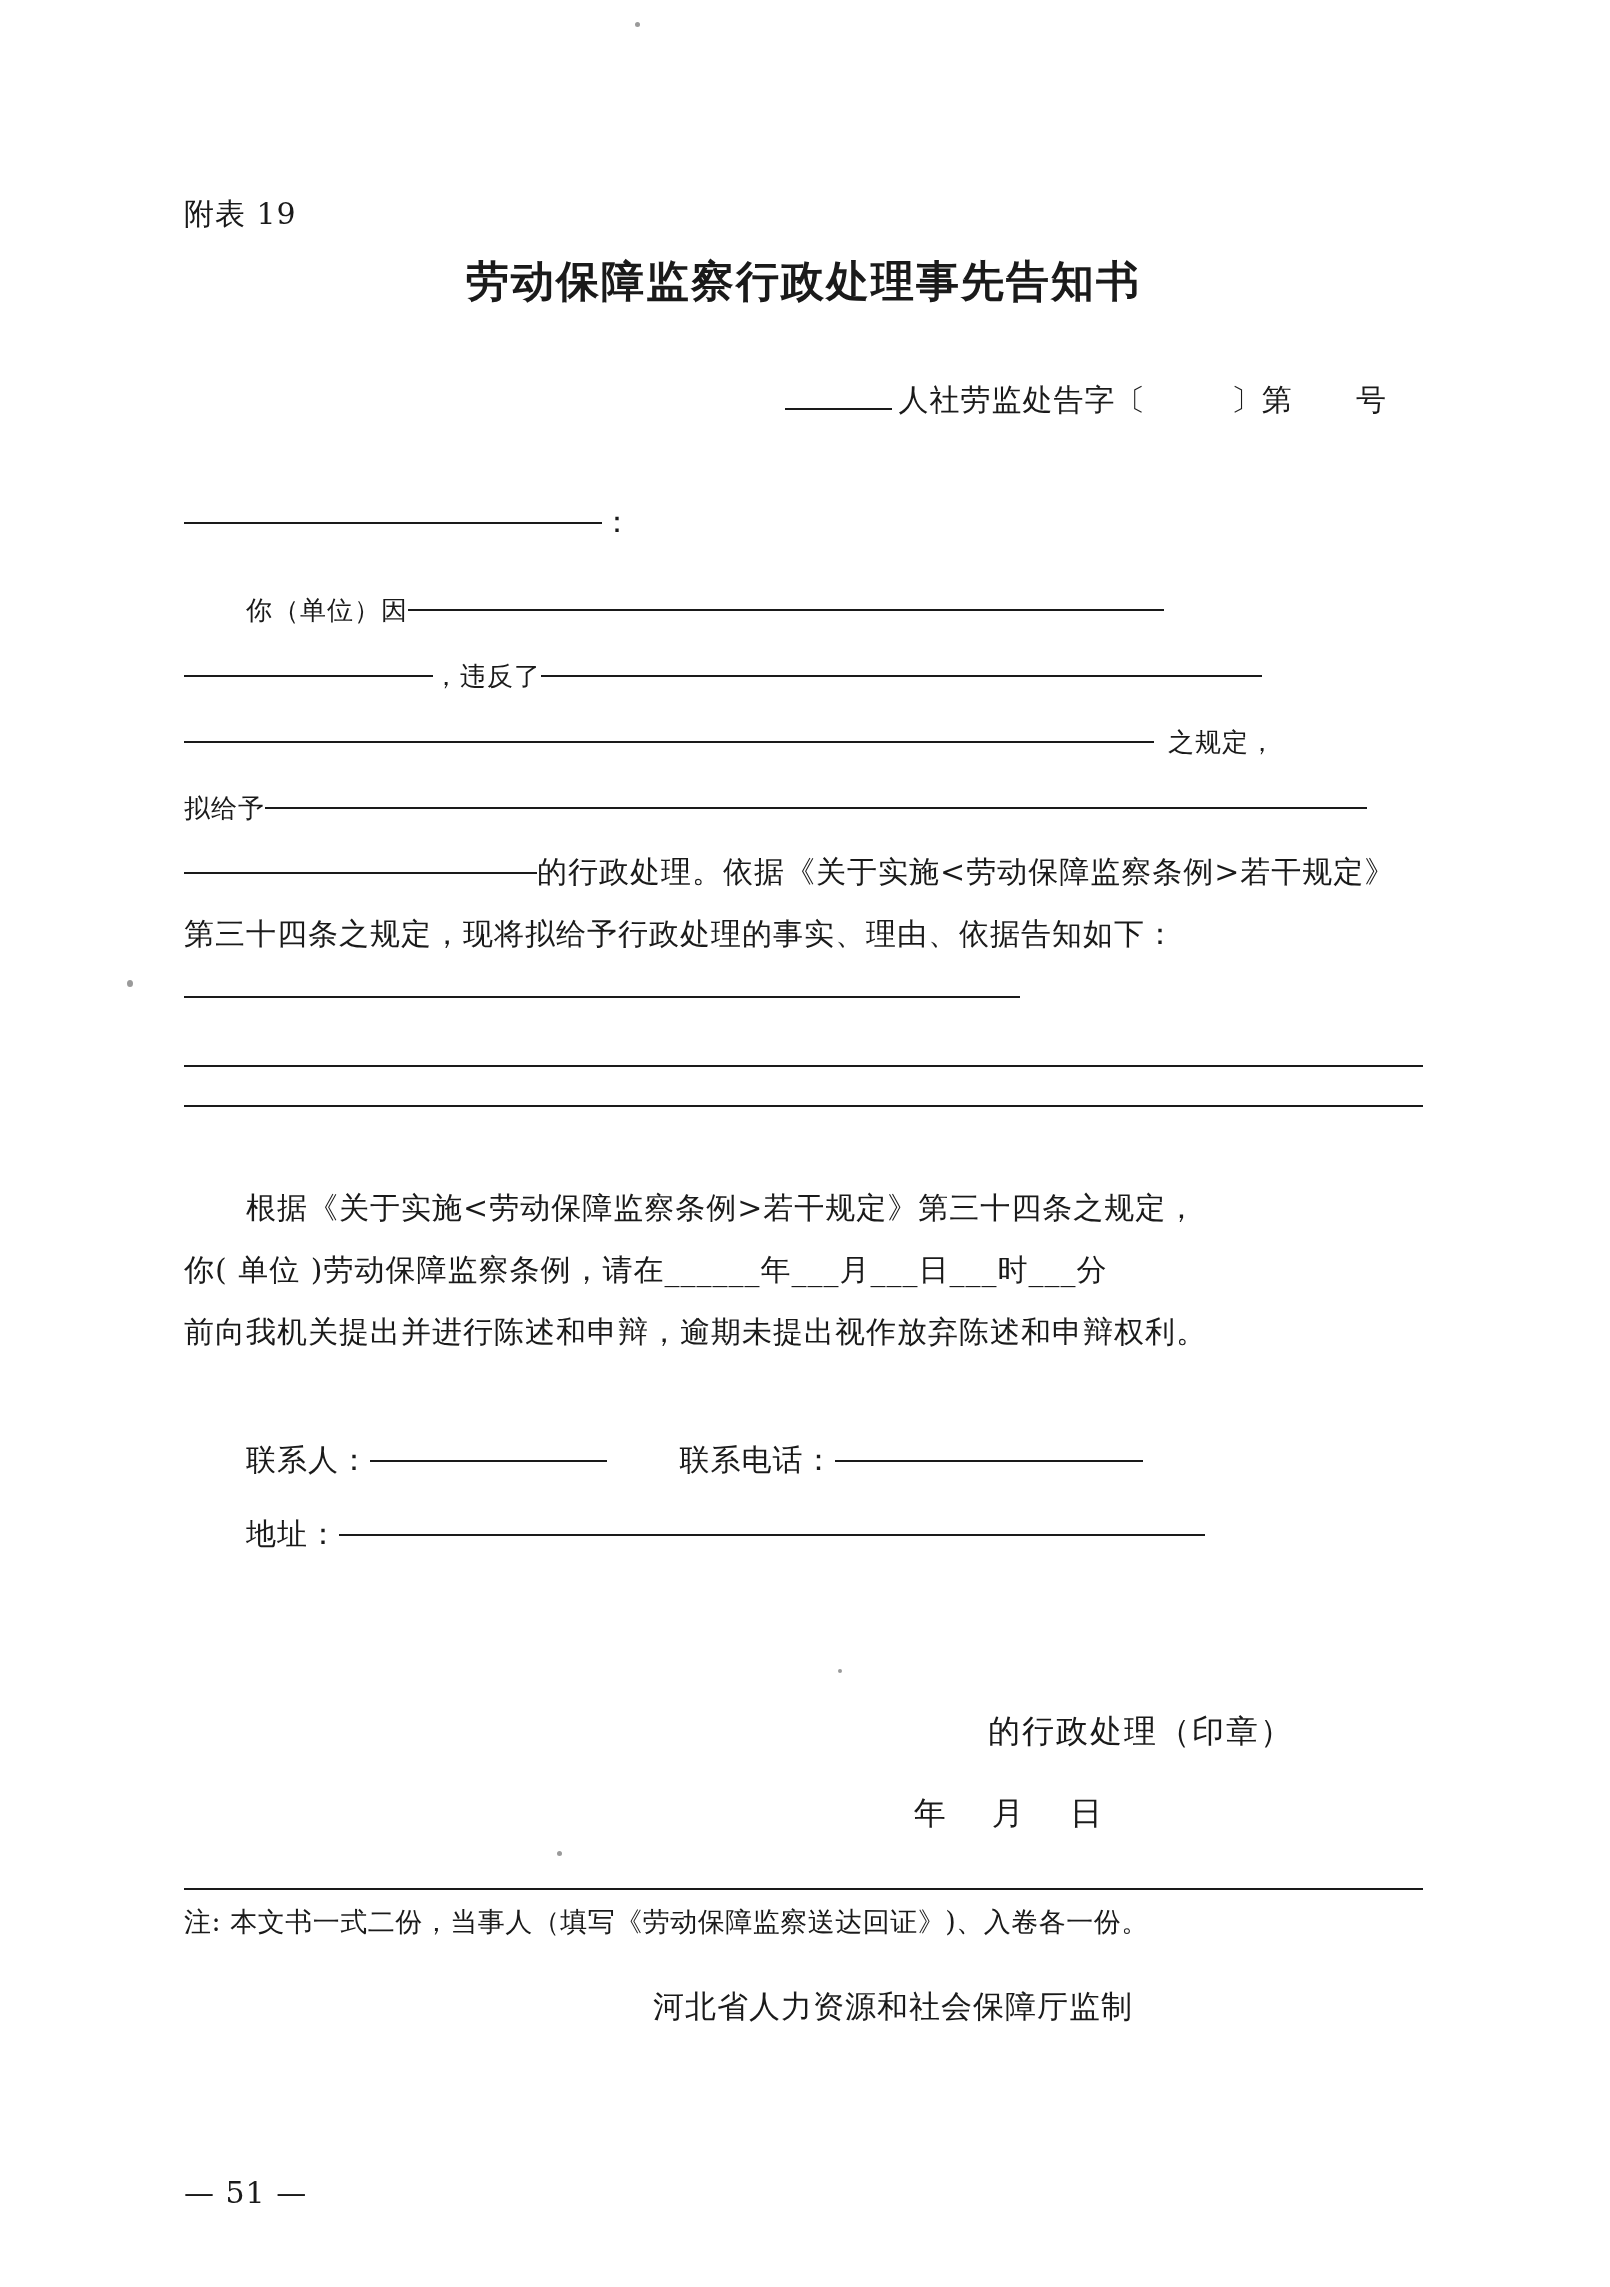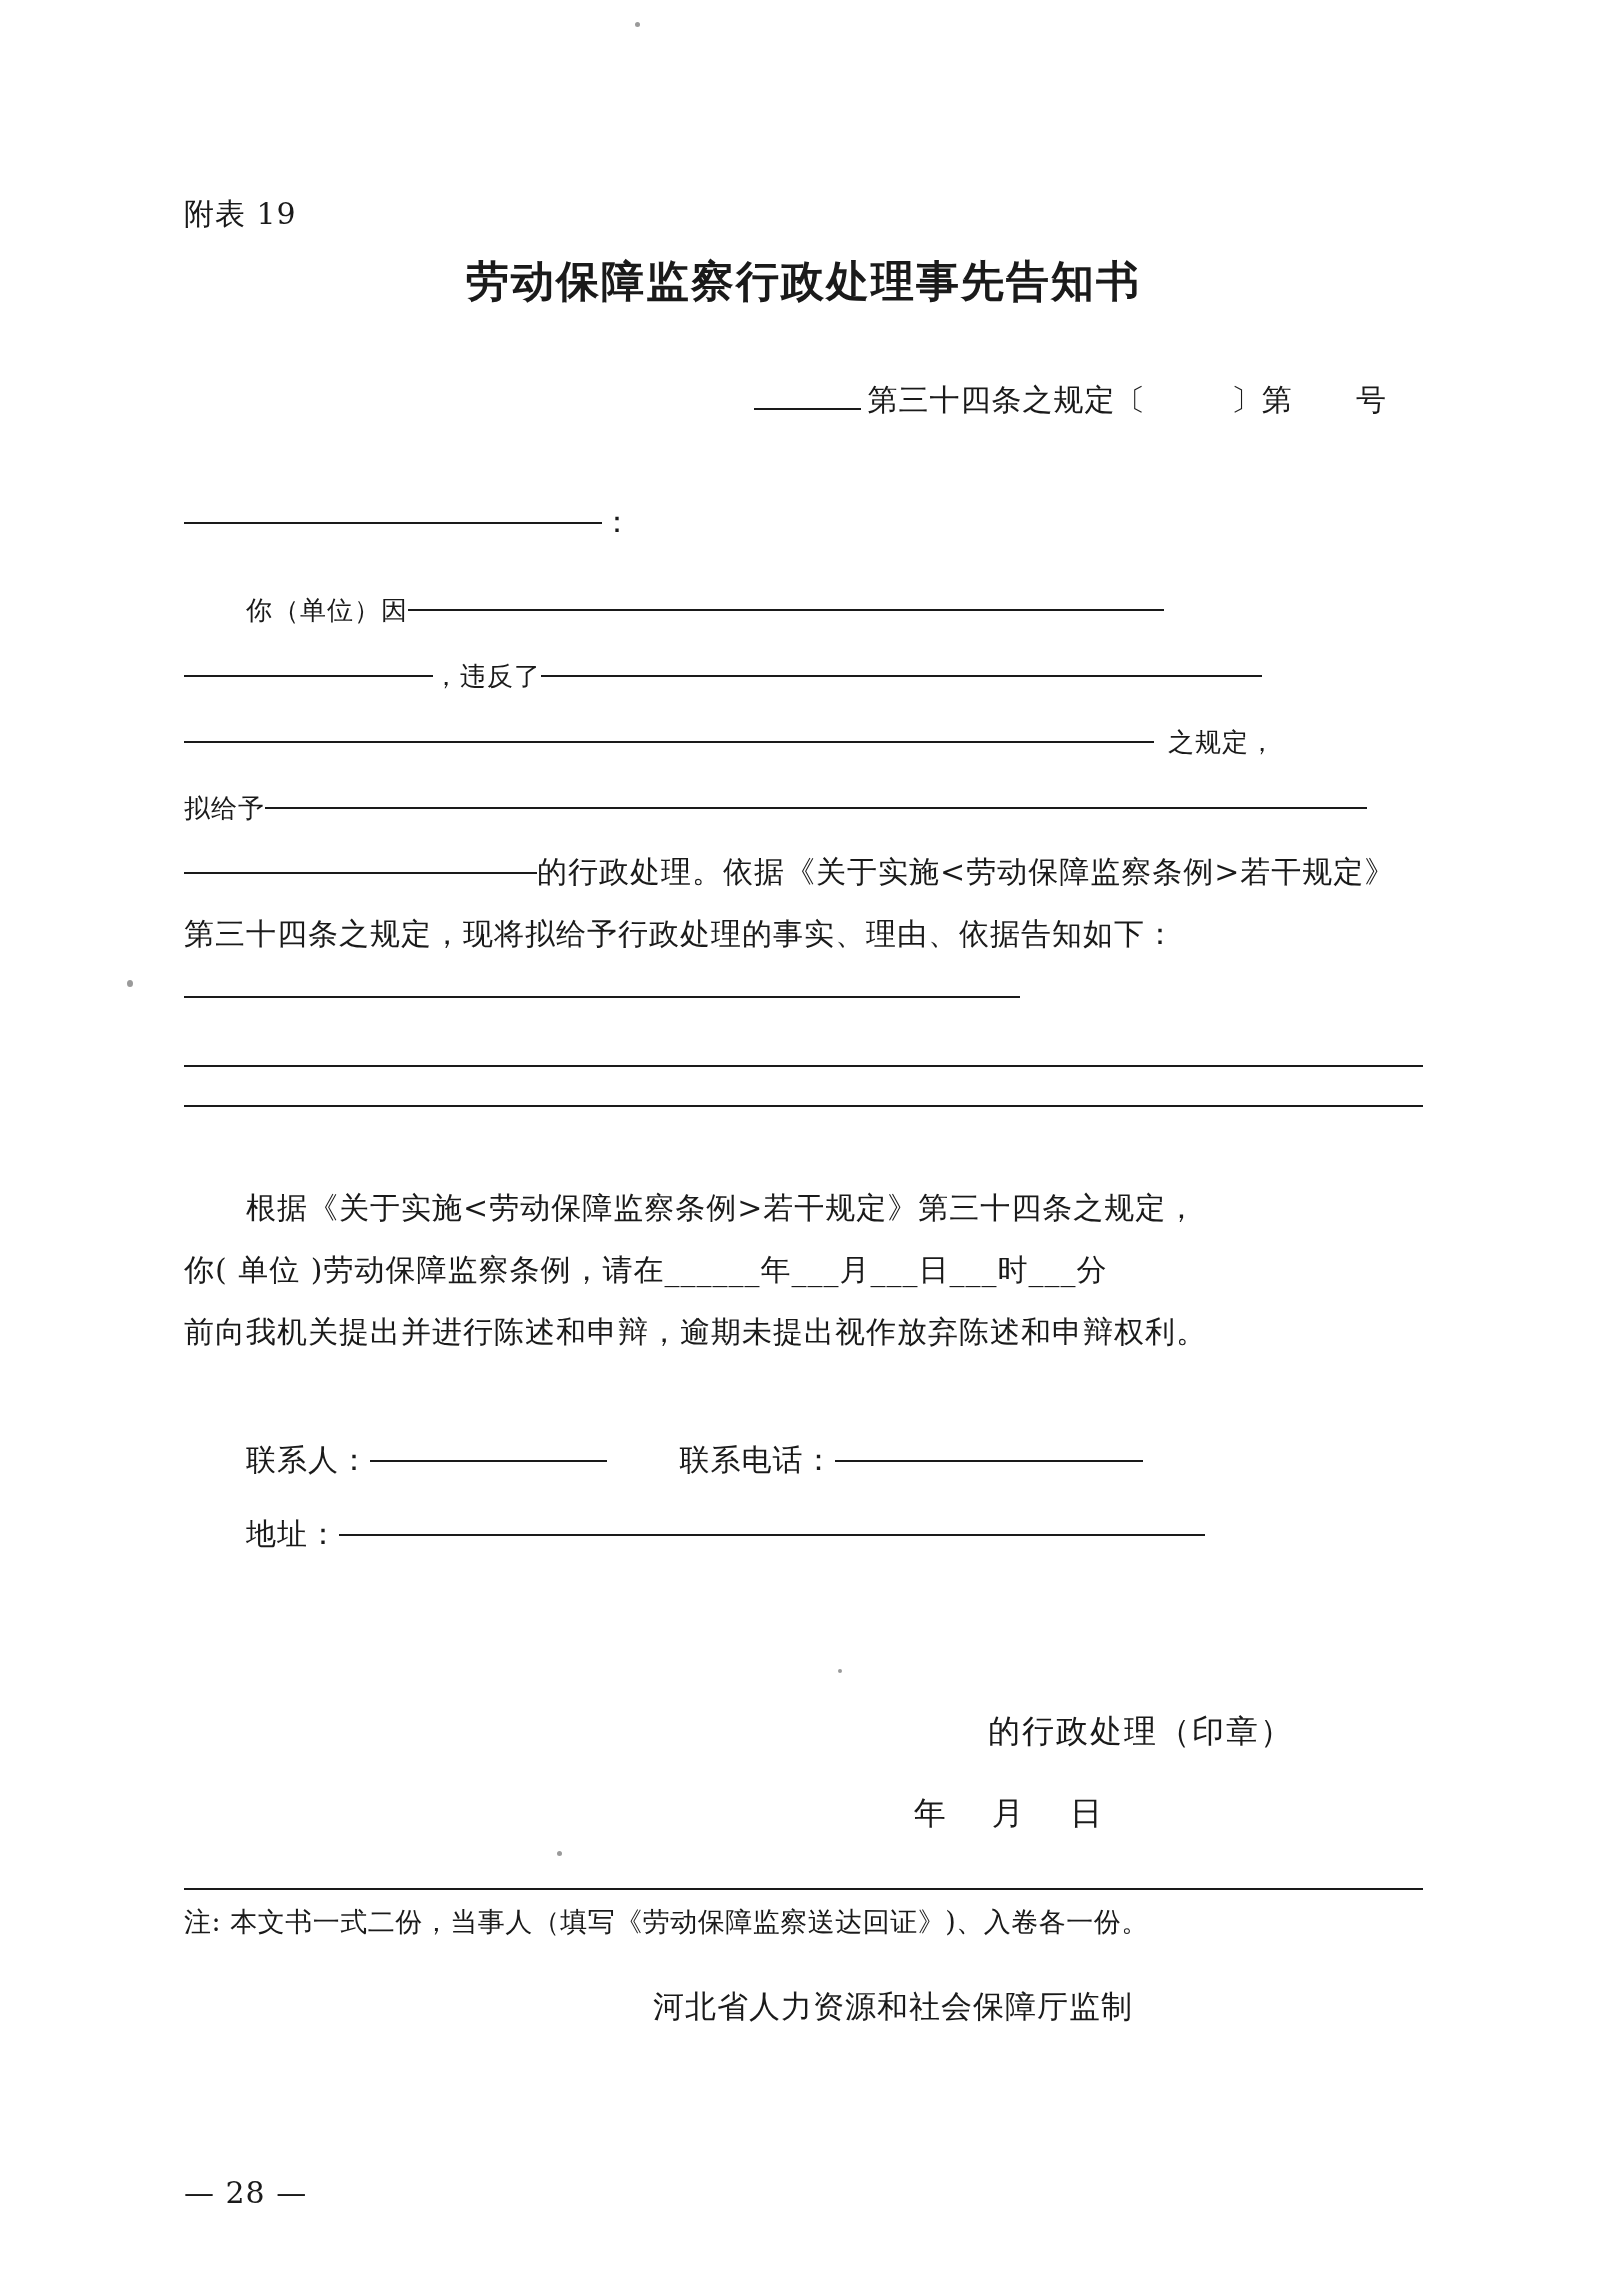--- a/index.html
+++ b/index.html
@@ -142,21 +142,21 @@
   <div class="speck" style="left:1564px; top:1664px; width:5px; height:5px;"></div>
   <div class="speck" style="left:838px; top:1669px; width:4px; height:4px;"></div>
 
   <div class="content">
 
     <div class="attach-no">附表 19</div>
 
     <div class="doc-title">劳动保障监察行政处理事先告知书</div>
 
     <div class="doc-number">
-      <span class="u" style="width:107px; height:1px; margin-right:6px;"></span><span>第三十四条之规定〔        〕第      号</span>
+      <span class="u" style="width:107px; height:1px; margin-right:6px;"></span><span>人社劳监处告字〔        〕第      号</span>
     </div>
 
     <div class="recipient-line">
       <span class="u"></span><span>：</span>
     </div>
 
     <div class="body-line" style="text-indent:62px;">
       <span>你（单位）因</span><span class="u" style="width:756px; height:1px; margin-bottom:8px;"></span>
     </div>
 
@@ -200,16 +200,16 @@
       <div class="sig-date">年  月  日</div>
     </div>
 
     <div class="footer-rule"></div>
     <div class="note">注: 本文书一式二份，当事人（填写《劳动保障监察送达回证》)、入卷各一份。</div>
 
     <div class="issuer">河北省人力资源和社会保障厅监制</div>
 
   </div>
 
-  <div class="page-number">— 28 —</div>
+  <div class="page-number">— 51 —</div>
 
 </div>
 
 
 </body></html>

